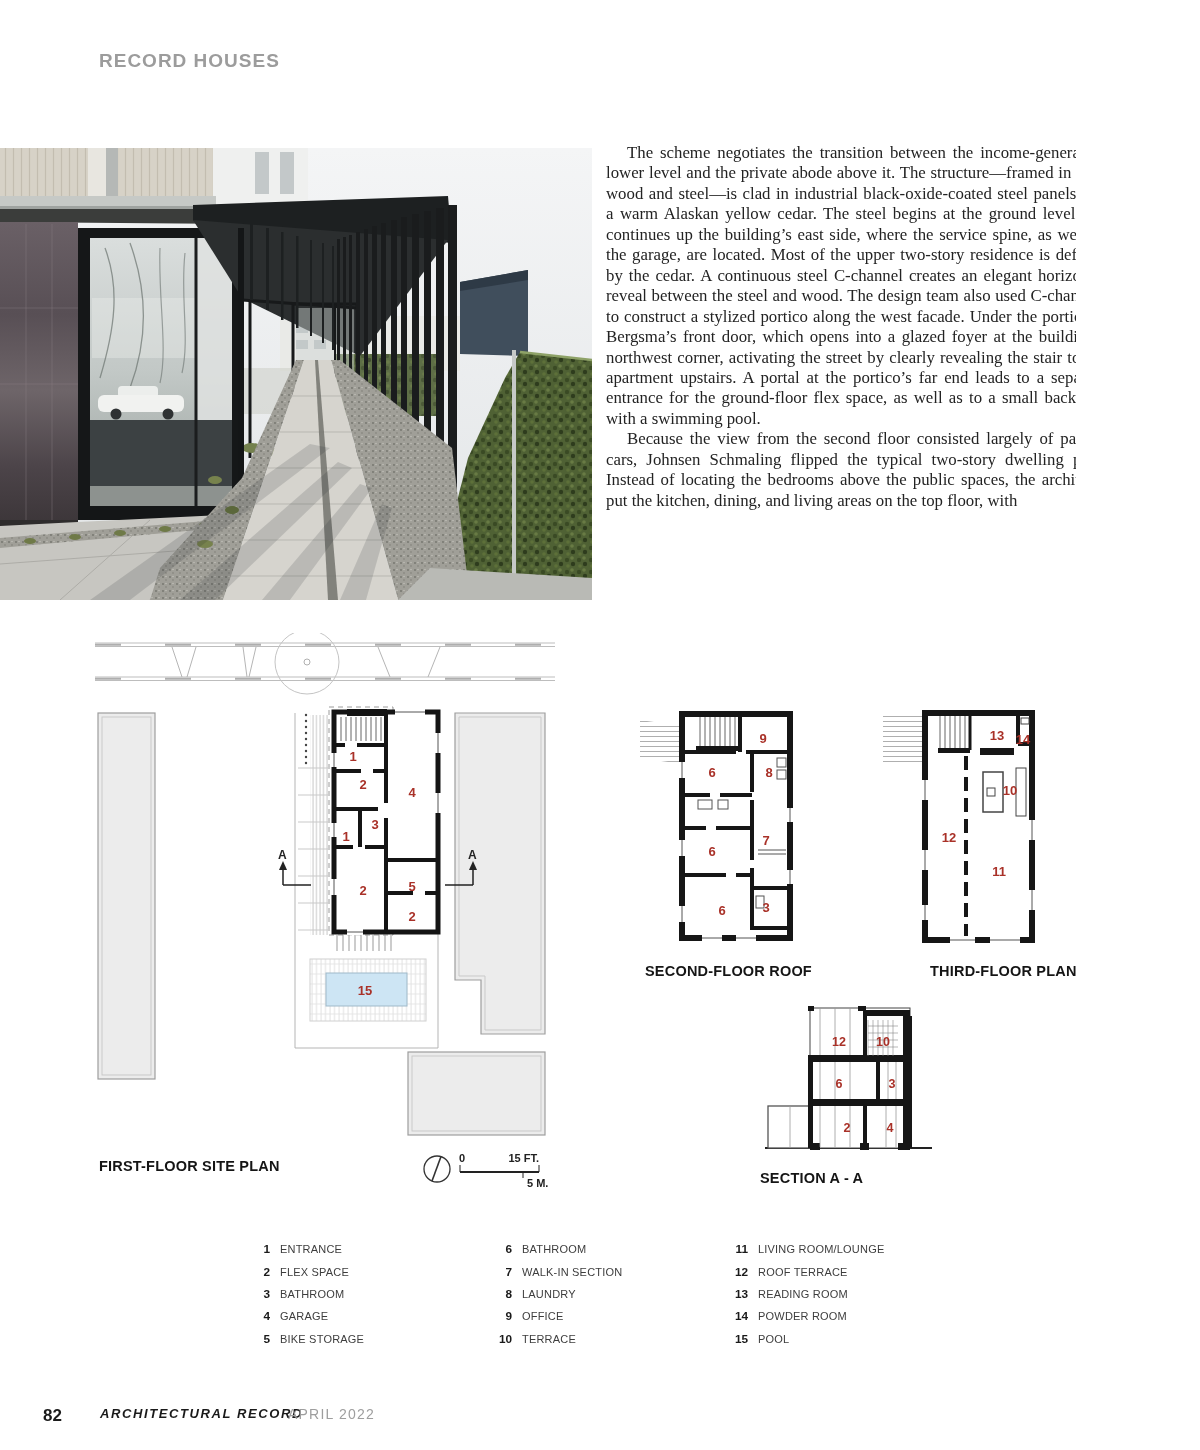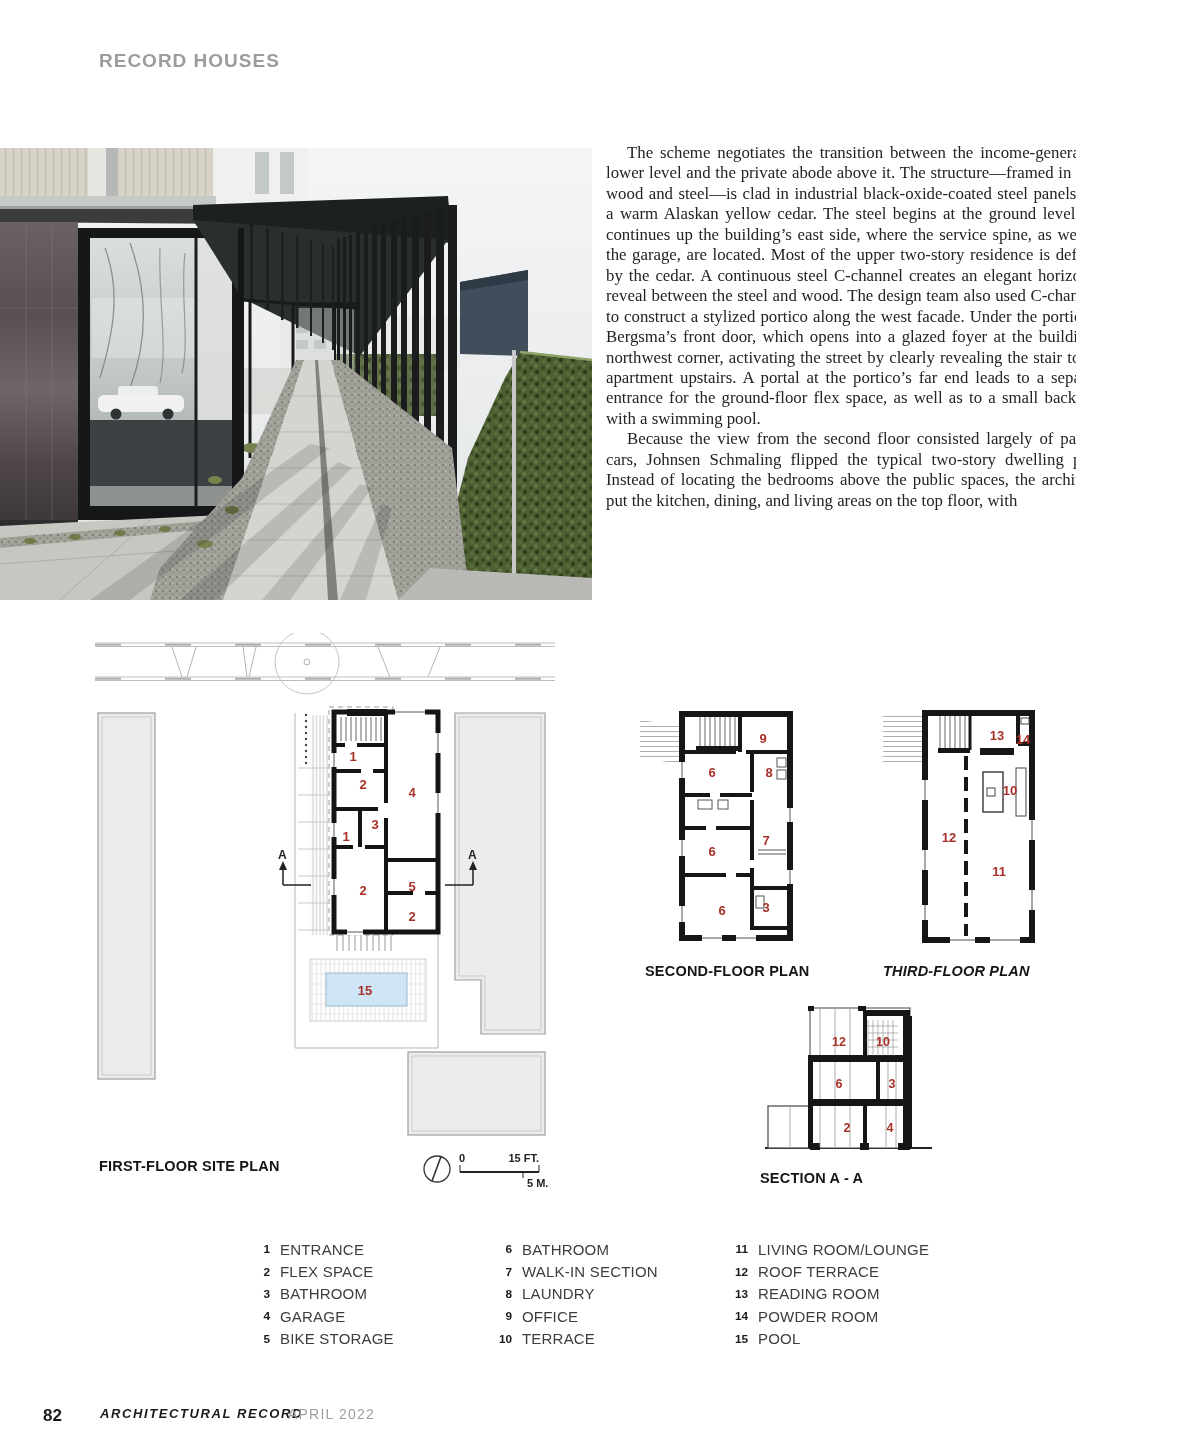--- a/index.html
+++ b/index.html
@@ -9,21 +9,21 @@
   .section-title{font-size:19px;font-weight:bold;letter-spacing:1px;color:#9c9c9c;}
   .article{width:500px;font-family:"Liberation Serif",serif;font-size:16.8px;
            line-height:20.45px;color:#232323;text-align:justify;}
   .article p{margin:0;}
   .article p.ind{text-indent:21px;}
   .plan-title{font-size:14.5px;font-weight:bold;letter-spacing:.2px;color:#151515;white-space:nowrap;}
   .legend-col{position:absolute;top:1238px;}
   .lrow{display:flex;align-items:center;height:22.35px;}
   .lnum{display:inline-block;width:20px;text-align:right;font-weight:bold;
         font-size:11.8px;color:#1a1a1a;}
-  .llbl{margin-left:10px;font-size:15px;color:#3d3d3d;letter-spacing:.2px;}
+  .llbl{margin-left:10px;font-size:11px;color:#3d3d3d;letter-spacing:.2px;}
   .footer-pg{font-size:17px;font-weight:bold;color:#1a1a1a;}
   .footer-mag{font-size:13px;font-weight:bold;letter-spacing:1.6px;color:#1a1a1a;}
   .footer-issue{font-size:14px;letter-spacing:1.2px;color:#9e9e9e;}
   
   .rl{font:700 13px "Liberation Sans",sans-serif;fill:#a93128;}
   .rl2{font:700 12.5px "Liberation Sans",sans-serif;fill:#a93128;}
   .al{font:700 12px "Liberation Sans",sans-serif;fill:#222;}
   .sc{font:600 11px "Liberation Sans",sans-serif;fill:#222;}
   svg{display:block;}
 </style>
@@ -592,22 +592,22 @@
     <text x="124" y="15" text-anchor="end" class="sc">15 FT.</text>
     <line x1="45" y1="25" x2="124" y2="25" stroke="#222" stroke-width="2"></line>
     <line x1="45" y1="18" x2="45" y2="25" stroke="#222" stroke-width="1"></line>
     <line x1="124" y1="18" x2="124" y2="25" stroke="#222" stroke-width="1"></line>
     <line x1="108" y1="25" x2="108" y2="31" stroke="#222" stroke-width="1"></line>
     <text x="112" y="40" class="sc">5 M.</text>
   </svg>
   </div>
 
   <div class="abs plan-title" style="left:99px;top:1158px;">FIRST-FLOOR SITE PLAN</div>
-  <div class="abs plan-title" style="left:645px;top:963px;">SECOND-FLOOR PLAN</div>
-  <div class="abs plan-title" style="left:883px;top:963px;font-style:italic;">THIRD-FLOOR PLAN</div>
+  <div class="abs plan-title" style="left:645px;top:963px;">SECOND-FLOOR ROOF</div>
+  <div class="abs plan-title" style="left:930px;top:963px;">THIRD-FLOOR PLAN</div>
   <div class="abs plan-title" style="left:760px;top:1170px;">SECTION A - A</div>
 
   <div class="legend-col" style="left:250px;">
     <div class="lrow">
         <span class="lnum">1</span>
         <span class="llbl">ENTRANCE</span>
       </div>
     <div class="lrow">
         <span class="lnum">2</span>
         <span class="llbl">FLEX SPACE</span>

